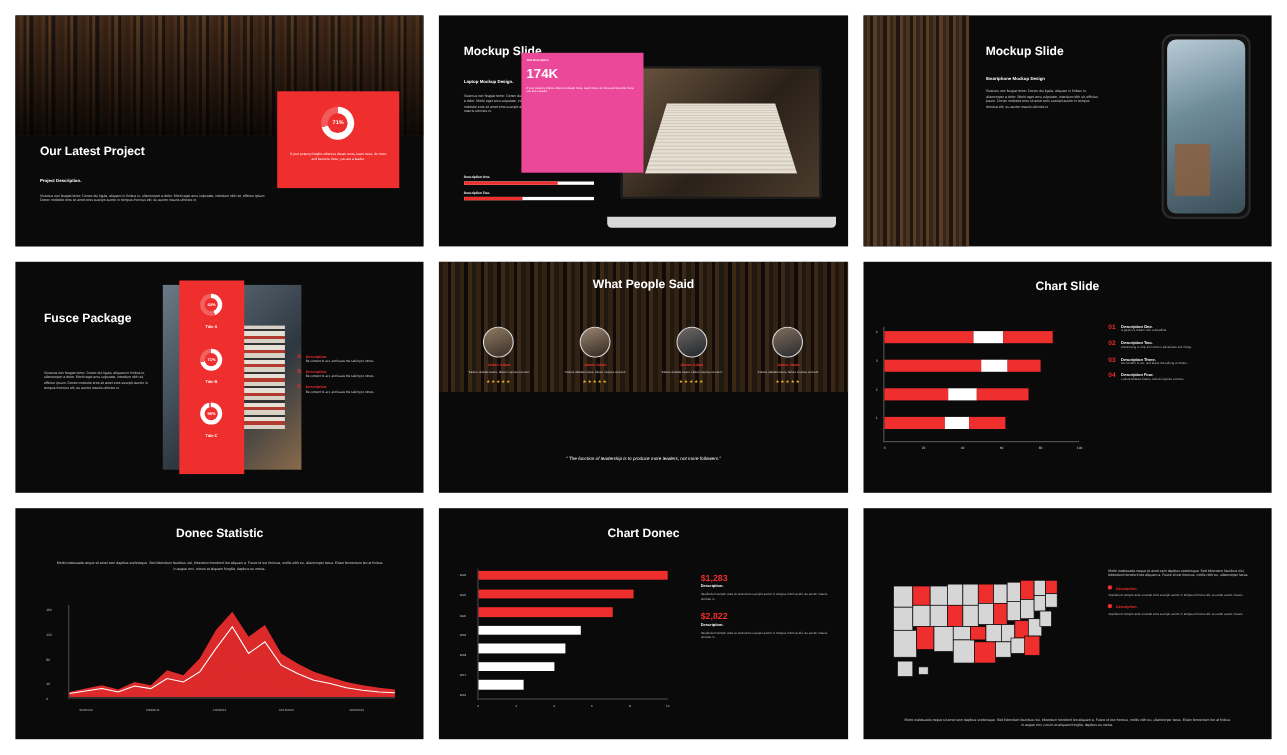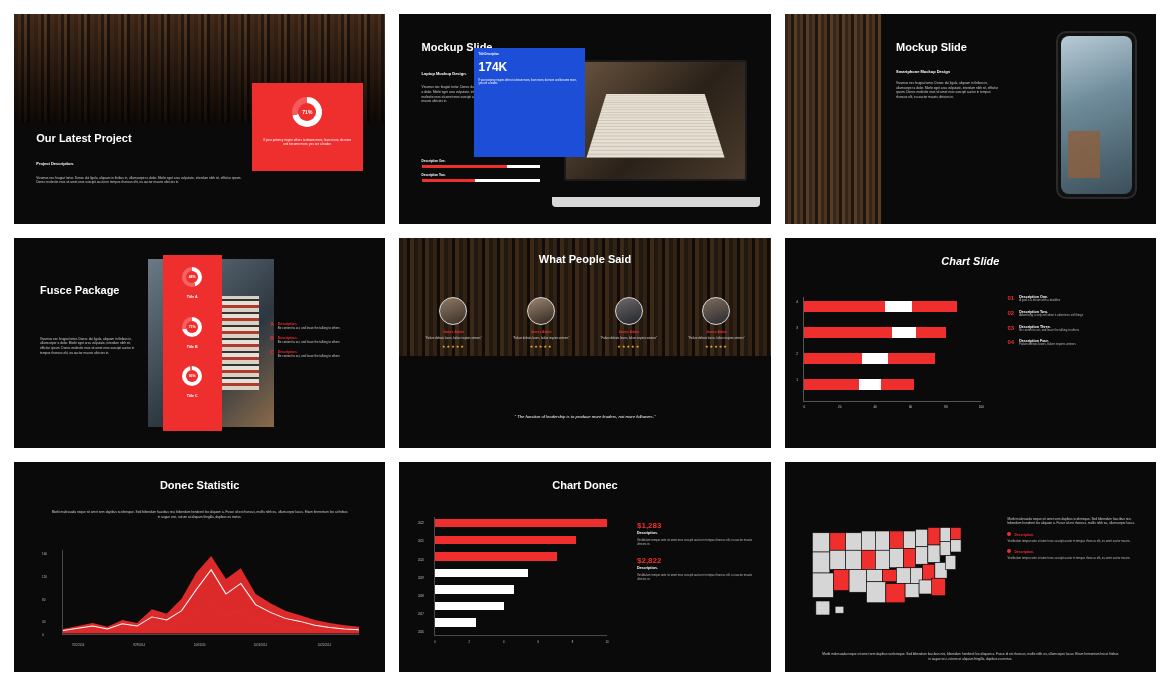--- a/index.html
+++ b/index.html
@@ -89,21 +89,21 @@
     content:""; position:absolute; left:18%; top:22%; width:64%; height:56%;
     background: repeating-linear-gradient(0deg,#e6e0d4 0 2px,#cfc6b6 2px 3px);
     transform: perspective(60px) rotateX(18deg);
   }
   .s2-base {
     position:absolute; left:0; bottom:0; width:100%; height:7%;
     background:#d8d8d8; border-radius:0 0 4px 4px;
   }
   .s2-redcard {
     position:absolute; left:20%; top:16%; width:30%; height:52%;
-    background:#1d4ed8; z-index:5; padding:5px;
+    background:#ec4899; z-index:5; padding:5px;
   }
   .s2-redcard .cap { font-size:2.6px; font-weight:bold; color:#fff; }
   .s2-redcard .big { font-size:12px; font-weight:bold; color:#fff; margin-top:4px; }
   .s2-redcard .blurb { font-size:2.6px; line-height:1.5; color:#fff; margin-top:5px; }
 
   
   .s3-left {
     position:absolute; left:0; top:0; width:26%; height:100%;
     background:
       repeating-linear-gradient(90deg,#4b3725 0 3px,#6b4a2c 3px 6px,#2c2018 6px 9px,#7d5733 9px 12px);
@@ -161,21 +161,21 @@
   .s5-title { position:absolute; left:0; top:7%; width:100%; text-align:center; font-size:11px; font-weight:bold; z-index:4; }
   .s5-people { position:absolute; left:4%; top:28%; width:92%; display:flex; justify-content:space-between; z-index:4; }
   .s5-p { width:23%; text-align:center; }
   .s5-av { width:28px; height:28px; border-radius:50%; margin:0 auto; border:1px solid #d9d9d9; }
   .s5-n { font-size:3.4px; font-weight:bold; color:#ef2e2e; margin-top:5px; }
   .s5-q { font-size:2.7px; color:#d2d2d2; line-height:1.45; margin-top:3px; }
   .s5-stars { font-size:4px; color:#f0b429; letter-spacing:1px; margin-top:3px; }
   .s5-quote { position:absolute; left:12%; top:84%; width:76%; text-align:center; font-size:4.2px; font-style:italic; color:#fff; line-height:1.6; }
 
   
-  .s6-title { position:absolute; left:0; top:8%; width:100%; text-align:center; font-size:11px; font-weight:bold;font-style:italic; }
+  .s6-title { position:absolute; left:0; top:8%; width:100%; text-align:center; font-size:11px; font-weight:bold; }
   .s6-chart { position:absolute; left:5%; top:28%; width:48%; height:58%; }
   .s6-ax { position:absolute; left:0; top:0; width:100%; height:86%; border-left:1px solid #555; border-bottom:1px solid #555; }
   .s6-row { position:absolute; left:0; height:11%; }
   .s6-row .a { position:absolute; left:0; top:0; height:100%; background:#ef2e2e; }
   .s6-row .b { position:absolute; top:0; height:100%; background:#fff; }
   .s6-ylab { position:absolute; left:-8px; font-size:3px; color:#cfcfcf; }
   .s6-xlab { position:absolute; bottom:-2px; font-size:3px; color:#cfcfcf; transform:translateX(-50%); }
   .s6-legend { position:absolute; right:4%; top:27%; width:36%; }
   .s6-lrow { display:flex; gap:5px; margin-bottom:7px; }
   .s6-lrow .num { font-size:6px; font-weight:bold; color:#ef2e2e; line-height:1; }

